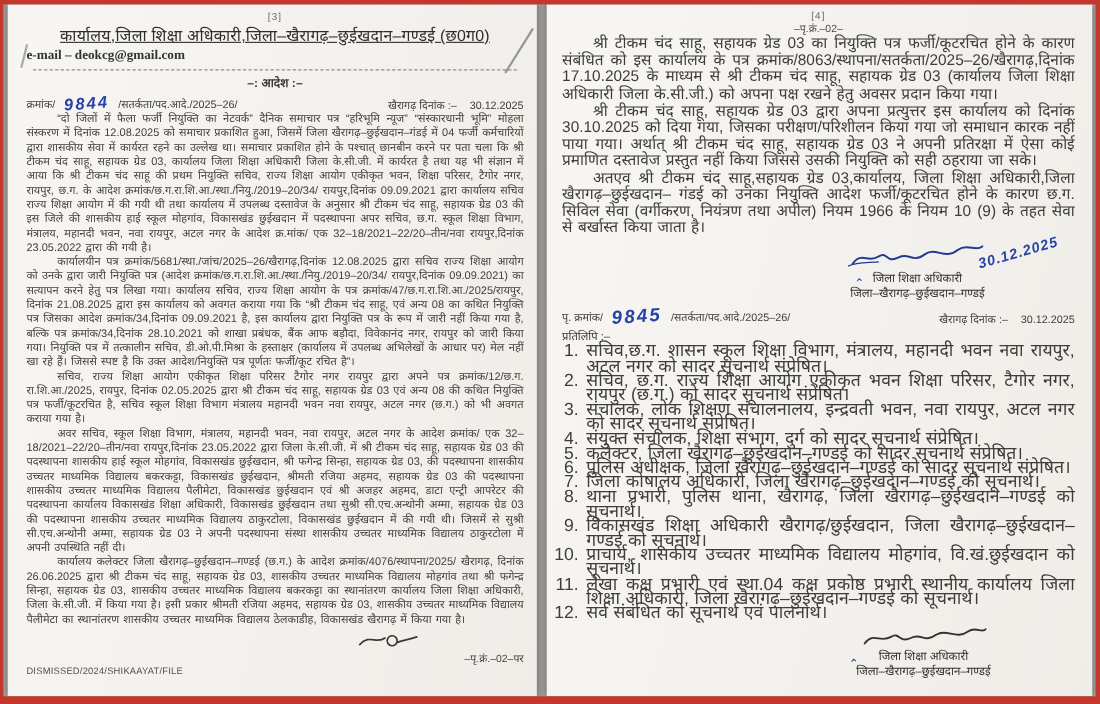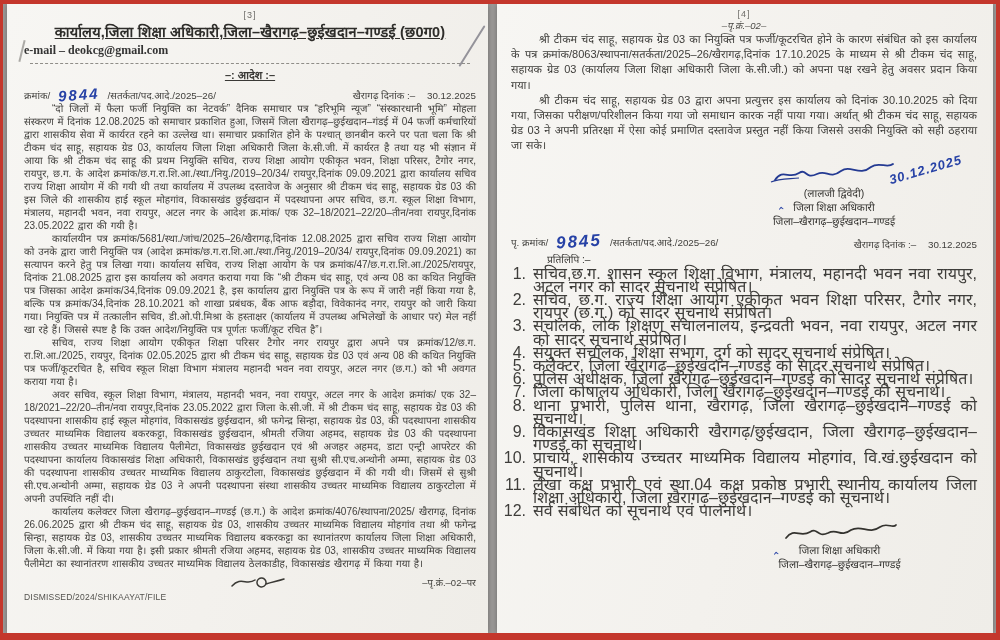--- a/index.html
+++ b/index.html
@@ -18,59 +18,59 @@
   .page{
     position:absolute; top:4px; height:629px;
     background:linear-gradient(105deg,#f7f6f3 0%, #f3f1ed 55%, #efede8 100%);
     color:#3f3e3b; box-shadow:0 0 6px rgba(0,0,0,.35);
   }
   .page-left{ left:7px;  width:481px; padding:6px 12px 4px 17px; }
   .page-right{ left:497px; width:496px; padding:5px 16px 4px 14px; }
 
   .pno{ text-align:center; font-size:9px; color:#6d6c68; letter-spacing:1px; }
   .title{
-    text-align:center; font-weight:bold; font-size:14.5px; color:#2e2d2a;
+    text-align:center; font-weight:normal; font-size:14.5px; color:#2e2d2a;
     text-decoration:underline; margin-top:1px; letter-spacing:.2px;
   }
   .email{ font-weight:bold; font-size:12px; font-family:"Liberation Serif",serif; color:#333; margin-top:2px; }
   .dashrule{ border-top:1.5px dashed #8f8d88; margin:5px 6px 3px 6px; }
   .order-head{ text-align:center; font-size:11px; font-weight:bold; color:#3a3936; }
-  .order-head span{ text-decoration:underline; }
+  .order-head span{ }
 
   .refline{ display:flex; align-items:flex-end; font-size:9.8px; margin-top:3px; white-space:nowrap; }
   .refline .lft{ flex:1 1 auto; }
   .refline .rgt{ margin-left:16px; }
   .hand{
     display:inline-block; color:#2742a6; font-size:15px; font-style:italic;
     font-weight:bold; transform:rotate(-4deg) translateY(1px); padding:0 8px; letter-spacing:2px;
   }
   .date-sp{ display:inline-block; min-width:58px; text-align:right; }
 
   .para{
     font-size:10px; line-height:13px; text-align:justify; text-indent:28px;
     color:#403f3c; word-spacing:1px;
   }
-  .page-right .para{ font-size:11px; line-height:15.2px; color:#3d3c39; }
+  .page-right .para{ font-size:14px; line-height:15.2px; color:#3d3c39; }
 
-  .foot-row{ display:flex; align-items:center; margin-top:2px; }
+  .foot-row{ display:flex; align-items:center; margin-top:2px;flex-direction:column; }
   .foot-row .sig-small{ margin-left:205px; }
   .foot-row .pgref{ margin-left:auto; font-size:9.5px; color:#44433f; }
   .filenote{ font-size:8.5px; color:#52514d; margin-top:0; letter-spacing:.2px; }
 
-  .pgref-top{ text-align:center; font-size:9.5px; color:#4a4945; margin-top:0px;font-style:italic; }
+  .pgref-top{ text-align:center; font-size:9.5px; color:#4a4945; margin-top:0px; }
 
   .signblock{ position:relative; width:230px; margin:6px 28px 2px auto; text-align:center; }
   .signblock .sigline{ font-size:10.5px; color:#33322f; line-height:14px; }
   .sig-date{
     position:absolute; right:-14px; top:2px; color:#2742a6; font-size:13px;
     font-style:italic; font-weight:bold; transform:rotate(-16deg); letter-spacing:1px;
   }
   .caret-mark{ position:absolute; left:58px; bottom:10px; color:#2742a6; font-size:11px; transform:rotate(-8deg); }
 
-  .copies-head{ font-size:10.2px; margin-top:1px; color:#3d3c39;margin-left:36px; }
+  .copies-head{ font-size:10.2px; margin-top:1px; color:#3d3c39; }
   ol.copies{ margin:1px 0 0 20px; }
   ol.copies li{
     font-size:16px; line-height:13.2px; color:#3e3d3a; text-align:justify;
     padding-left:2px; word-spacing:.5px;
   }
   .signblock2{ position:relative; width:215px; margin:4px 30px 0 auto; text-align:center; }
   .signblock2 .sigline{ font-size:10.5px; color:#33322f; line-height:14px; }
   .signblock2 .caret-mark{ left:40px; bottom:8px; }
 
   .staple-mark{
@@ -125,28 +125,28 @@
     </div>
     <div class="filenote">DISMISSED/2024/SHIKAAYAT/FILE</div>
   </div>
 
   <div class="page page-right">
     <div class="pno">[4]</div>
     <div class="pgref-top">–पृ.क्रं.–02–</div>
 
     <p class="para">श्री टीकम चंद साहू, सहायक ग्रेड 03 का नियुक्ति पत्र फर्जी/कूटरचित होने के कारण संबंधित को इस कार्यालय के पत्र क्रमांक/8063/स्थापना/सतर्कता/2025–26/खैरागढ़,दिनांक 17.10.2025 के माध्यम से श्री टीकम चंद साहू, सहायक ग्रेड 03 (कार्यालय जिला शिक्षा अधिकारी जिला के.सी.जी.) को अपना पक्ष रखने हेतु अवसर प्रदान किया गया।</p>
     <p class="para">श्री टीकम चंद साहू, सहायक ग्रेड 03 द्वारा अपना प्रत्युत्तर इस कार्यालय को दिनांक 30.10.2025 को दिया गया, जिसका परीक्षण/परिशीलन किया गया जो समाधान कारक नहीं पाया गया। अर्थात् श्री टीकम चंद साहू, सहायक ग्रेड 03 ने अपनी प्रतिरक्षा में ऐसा कोई प्रमाणित दस्तावेज प्रस्तुत नहीं किया जिससे उसकी नियुक्ति को सही ठहराया जा सके।</p>
+    <p class="para">अतएव श्री टीकम चंद साहू,सहायक ग्रेड 03,कार्यालय, जिला शिक्षा अधिकारी,जिला खैरागढ़–छुईखदान– गंडई को उनका नियुक्ति आदेश फर्जी/कूटरचित होने के कारण छ.ग. सिविल सेवा (वर्गीकरण, नियंत्रण तथा अपील) नियम 1966 के नियम 10 (9) के तहत सेवा से बर्खास्त किया जाता है।</p>
 
     <div class="signblock">
       <svg class="sig" width="130" height="26" viewBox="0 0 130 26" style="margin:0 auto;">
         <path d="M6,20 C14,8 20,20 30,13 C38,8 36,20 48,14 C58,9 60,20 72,11 C82,4 90,17 102,7 C110,1 118,9 124,4" fill="none" stroke="#243a92" stroke-width="1.8" stroke-linecap="round"></path>
         <path d="M2,22 C10,18 20,19 30,18" fill="none" stroke="#243a92" stroke-width="1.2"></path>
       </svg>
       <span class="sig-date">30.12.2025</span>
-      <div class="sigline">(लालजी द्विवेदी)</div>
       <div class="sigline">जिला शिक्षा अधिकारी</div>
       <div class="sigline">जिला–खैरागढ़–छुईखदान–गण्डई</div>
       <span class="caret-mark">⌃</span>
     </div>
 
     <div class="refline">
       <span class="lft">
         <span>पृ. क्रमांक/</span><span class="hand" style="font-size:17px;">9845</span><span>/सतर्कता/पद.आदे./2025–26/</span>
       </span>
       <span class="rgt">

